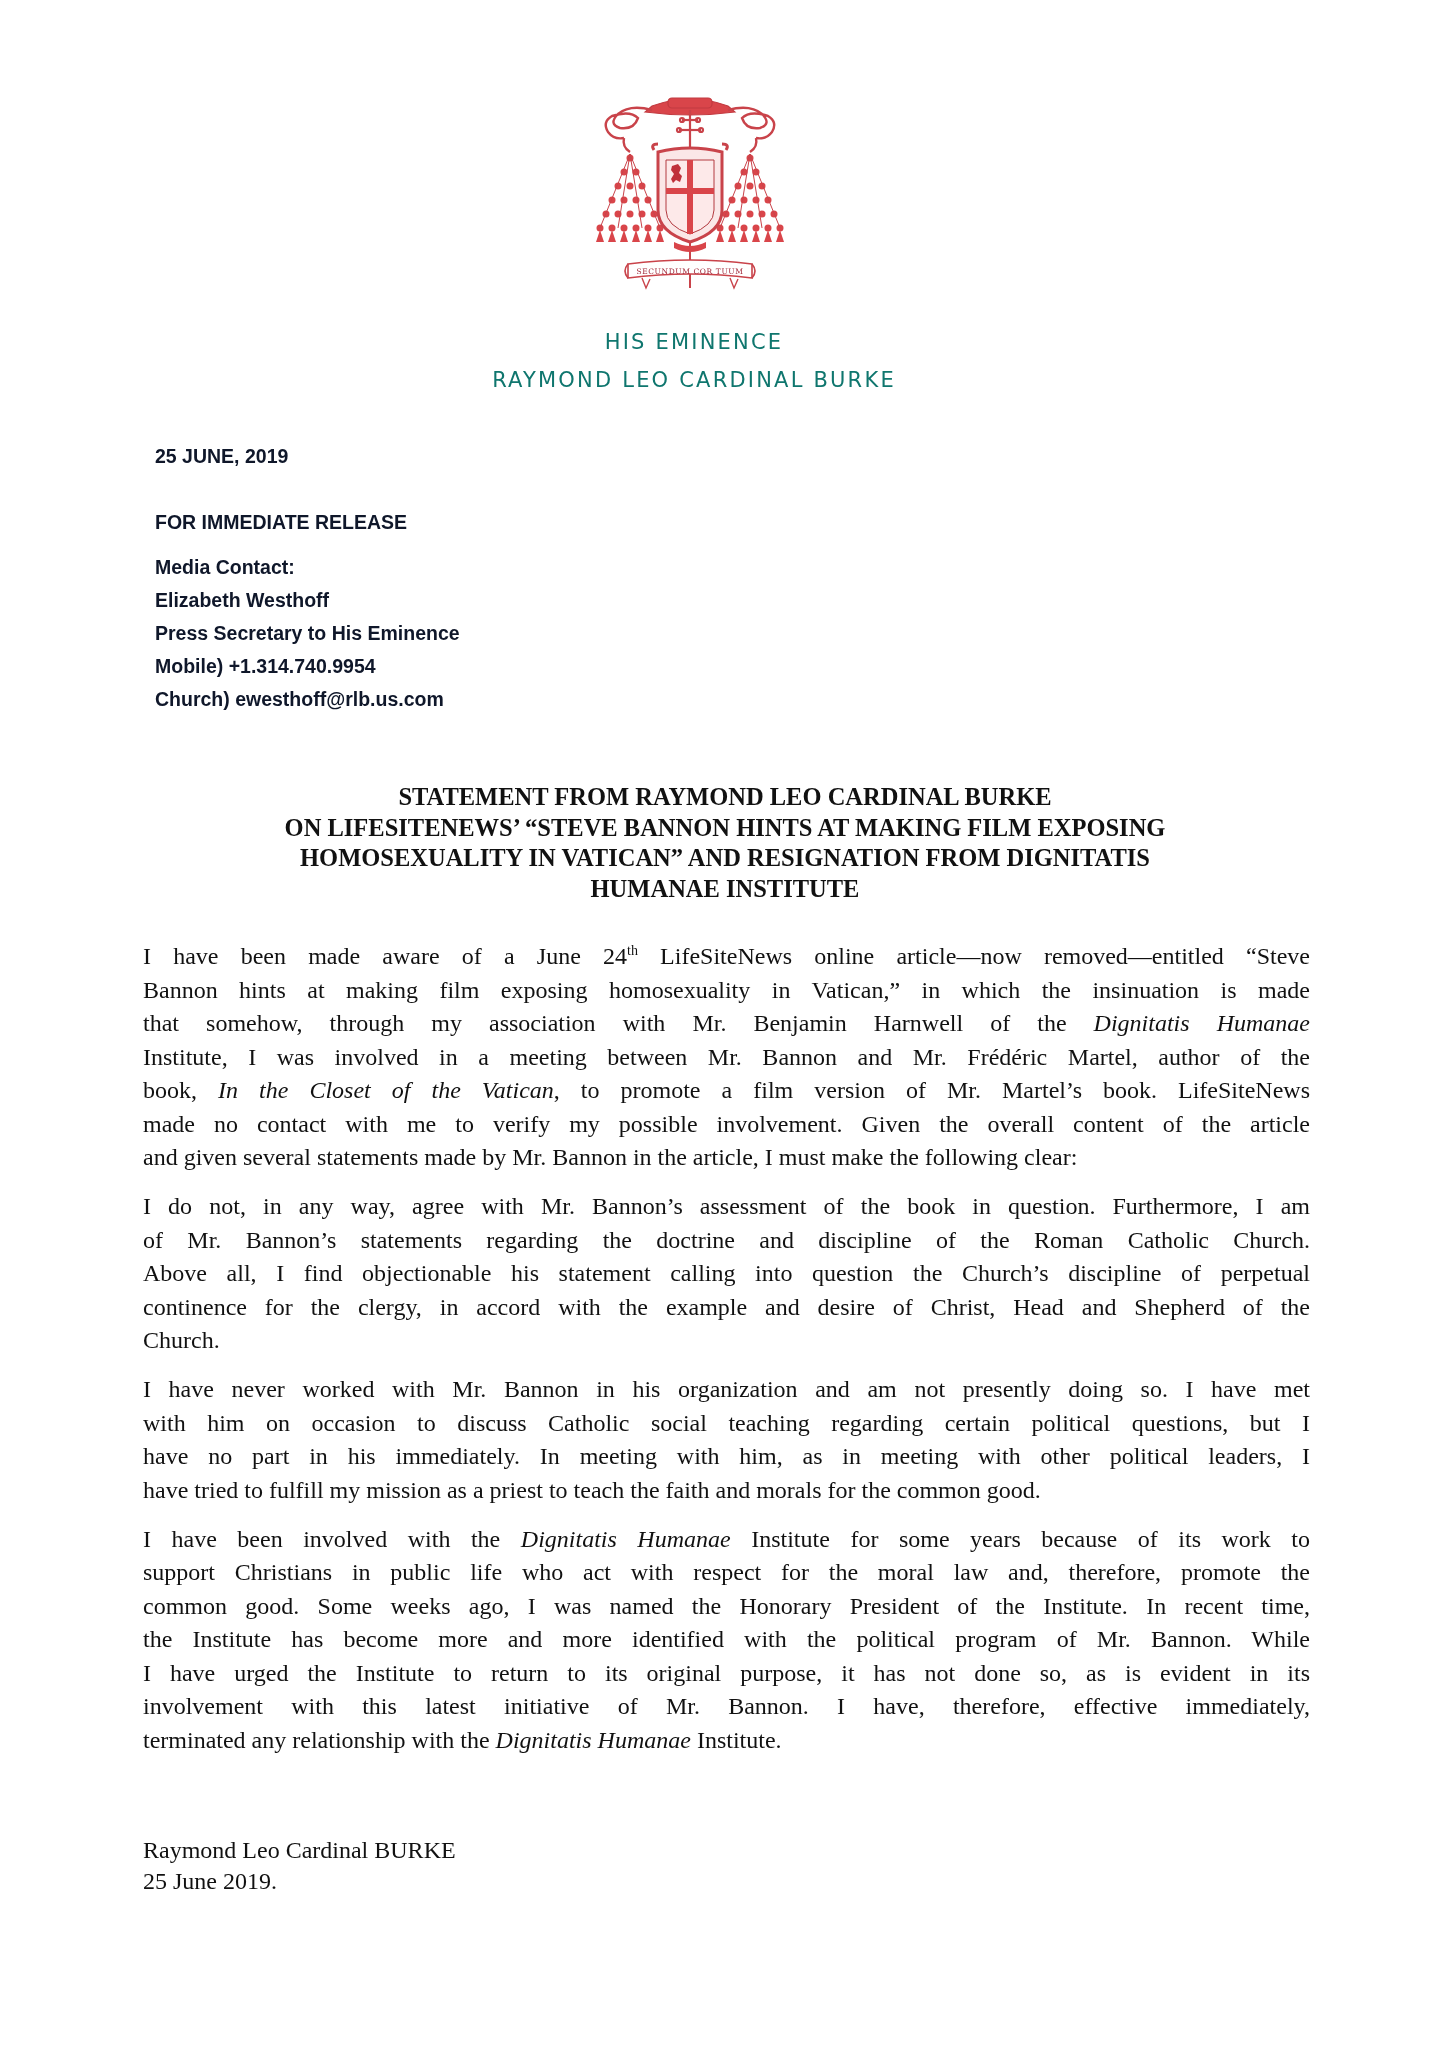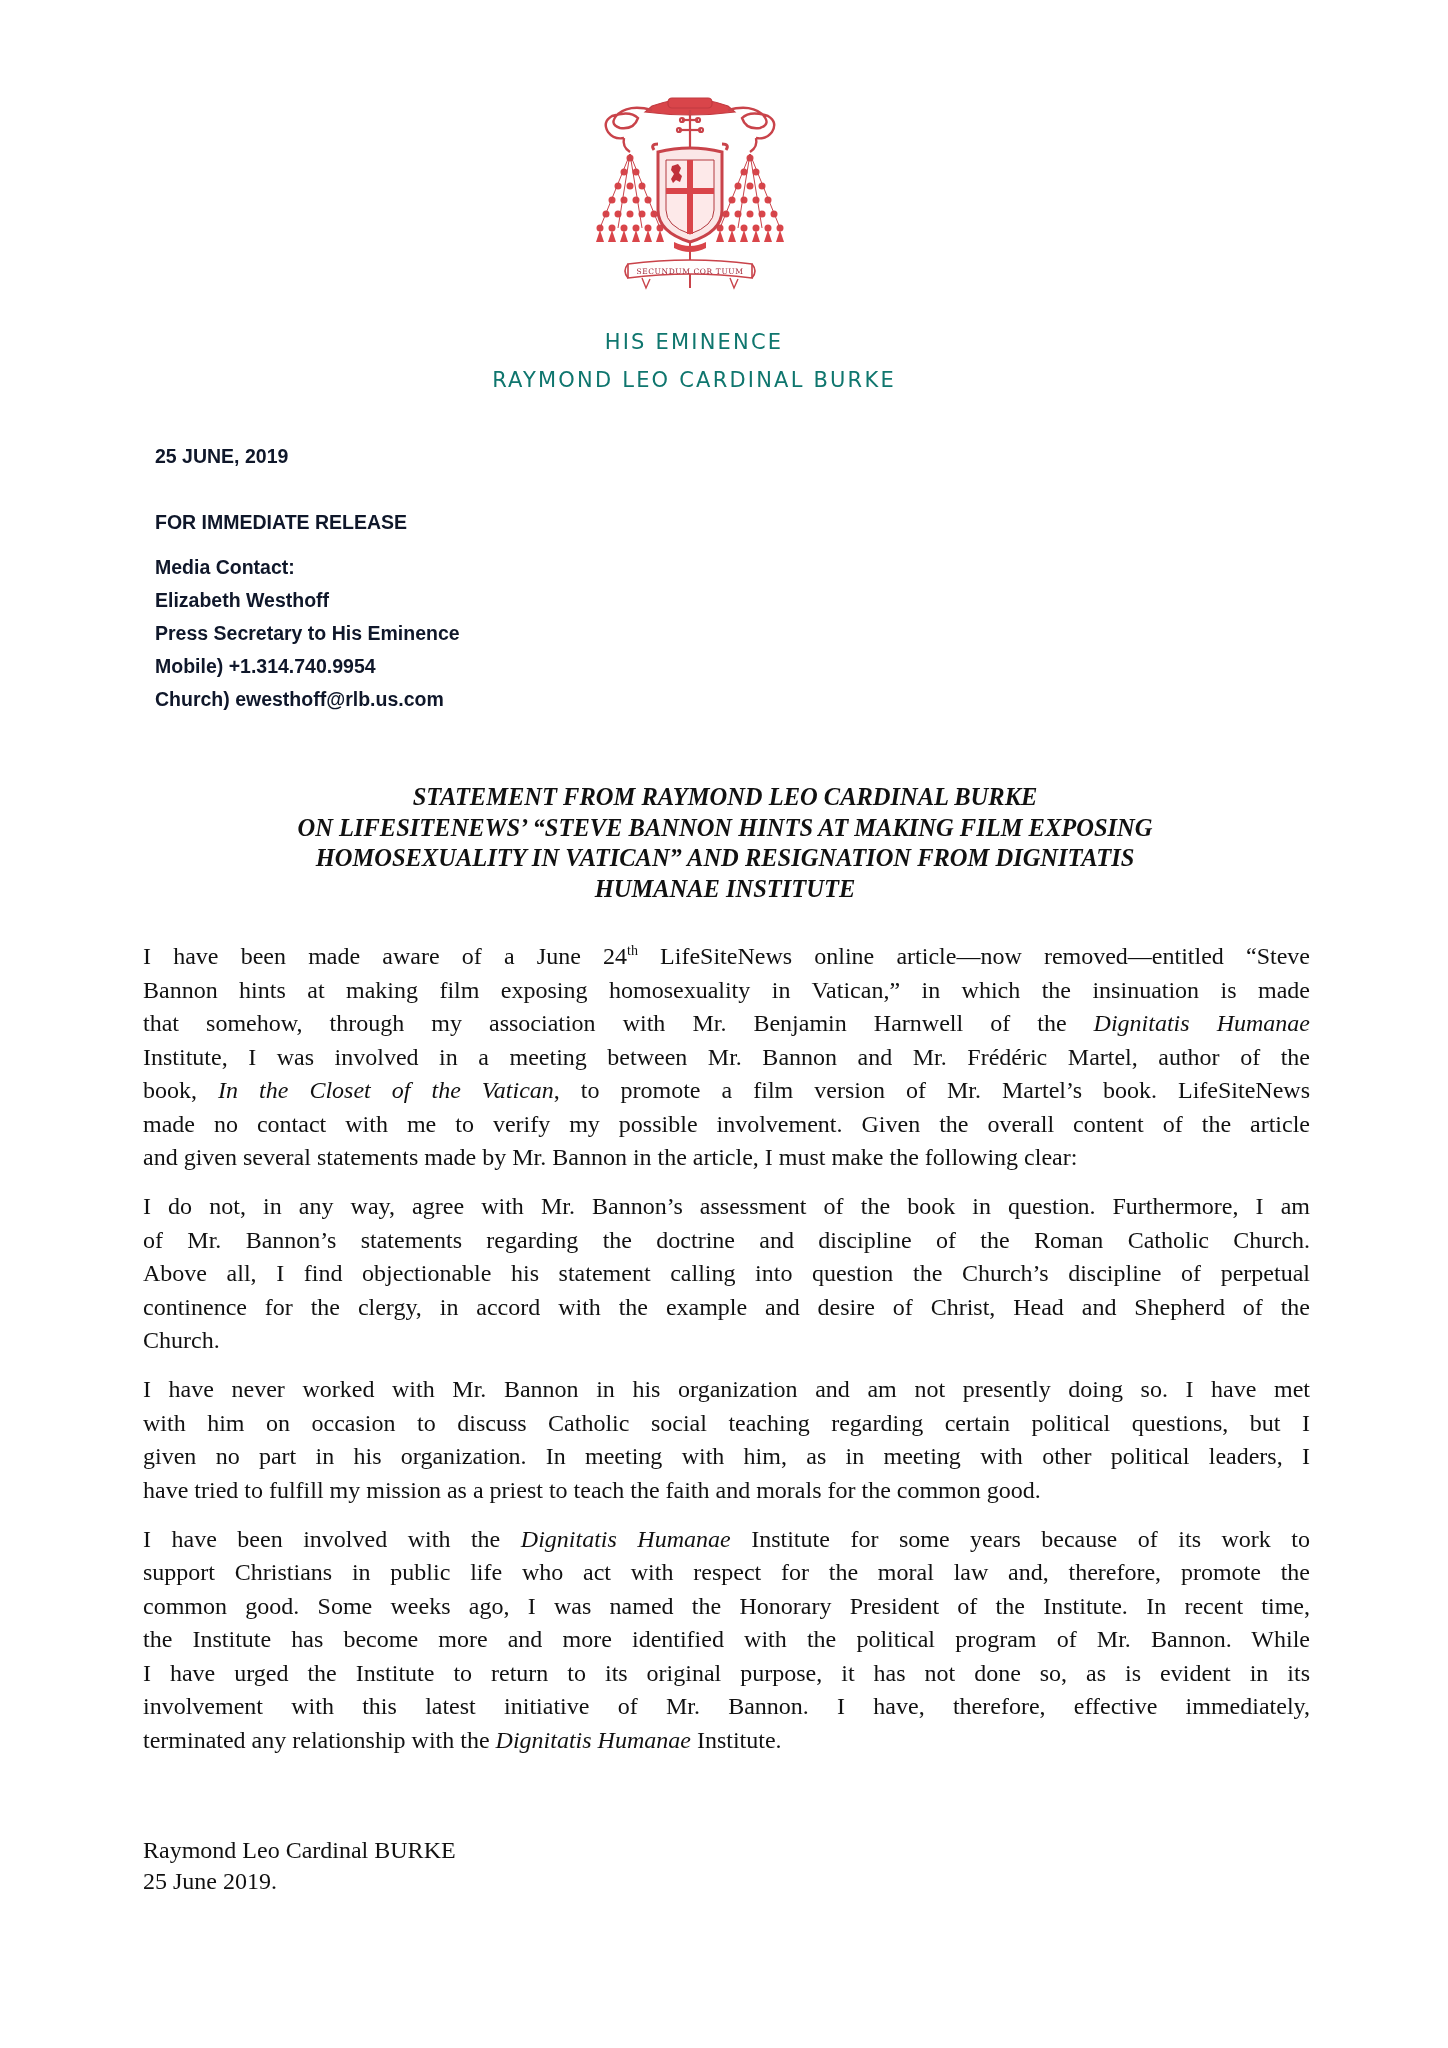--- a/index.html
+++ b/index.html
@@ -9,21 +9,21 @@
          font-family: "DejaVu Sans", sans-serif; color: #0f766e; letter-spacing: 2.2px; }
   .hdr1 { top: 330px; font-size: 21px; }
   .hdr2 { top: 368px; font-size: 21px; }
   .contact { position: absolute; left: 155px; font-family: "Liberation Sans", sans-serif;
              font-weight: bold; font-size: 19.5px; color: #0f172a; line-height: 33px; white-space: nowrap; }
   .c-date { top: 440px; }
   .c-release { top: 506px; }
   .c-block { top: 551px; }
   .title { position: absolute; left: 150px; width: 1150px; top: 782px; text-align: center;
            font-family: "Liberation Serif", serif; font-weight: bold; font-size: 24.5px;
-           line-height: 30.5px; color: #111; font-style: italic; }
+           line-height: 30.5px; color: #111; }
   .title div { white-space: nowrap; }
   .body { position: absolute; left: 143px; width: 1167px; top: 940px;
           font-family: "Liberation Serif", serif; font-size: 24px; line-height: 33.5px; color: #111; }
   .body p { margin: 0 0 15.5px 0; text-align: justify; text-align-last: left; }
   .body p .ln { display: block; text-align: justify; text-align-last: justify; white-space: nowrap; }
   .body p .ln.last { text-align-last: left; }
   sup { font-size: 14px; line-height: 0; vertical-align: 9px; }
   em { font-style: italic; margin-top: 16px; }
   .sig { position: absolute; left: 143px; top: 1835px; font-family: "Liberation Serif", serif;
          font-size: 24px; line-height: 31px; color: #111; }
@@ -141,21 +141,21 @@
   <p>
     <span class="ln">I do not, in any way, agree with Mr. Bannon’s assessment of the book in question. Furthermore, I am</span>
     <span class="ln">of Mr. Bannon’s statements regarding the doctrine and discipline of the Roman Catholic Church.</span>
     <span class="ln">Above all, I find objectionable his statement calling into question the Church’s discipline of perpetual</span>
     <span class="ln">continence for the clergy, in accord with the example and desire of Christ, Head and Shepherd of the</span>
     <span class="ln last">Church.</span>
   </p>
   <p>
     <span class="ln">I have never worked with Mr. Bannon in his organization and am not presently doing so. I have met</span>
     <span class="ln">with him on occasion to discuss Catholic social teaching regarding certain political questions, but I</span>
-    <span class="ln">given no part in his organization. In meeting with him, as in meeting with other political leaders, I</span>
+    <span class="ln">have no part in his immediately. In meeting with him, as in meeting with other political leaders, I</span>
     <span class="ln last">have tried to fulfill my mission as a priest to teach the faith and morals for the common good.</span>
   </p>
   <p>
     <span class="ln"><span>I have been involved with the </span><em>Dignitatis Humanae</em><span> Institute for some years because of its work to</span></span>
     <span class="ln">support Christians in public life who act with respect for the moral law and, therefore, promote the</span>
     <span class="ln">common good. Some weeks ago, I was named the Honorary President of the Institute. In recent time,</span>
     <span class="ln">the Institute has become more and more identified with the political program of Mr. Bannon. While</span>
     <span class="ln">I have urged the Institute to return to its original purpose, it has not done so, as is evident in its</span>
     <span class="ln">involvement with this latest initiative of Mr. Bannon. I have, therefore, effective immediately,</span>
     <span class="ln last"><span>terminated any relationship with the </span><em>Dignitatis Humanae</em><span> Institute.</span></span>

